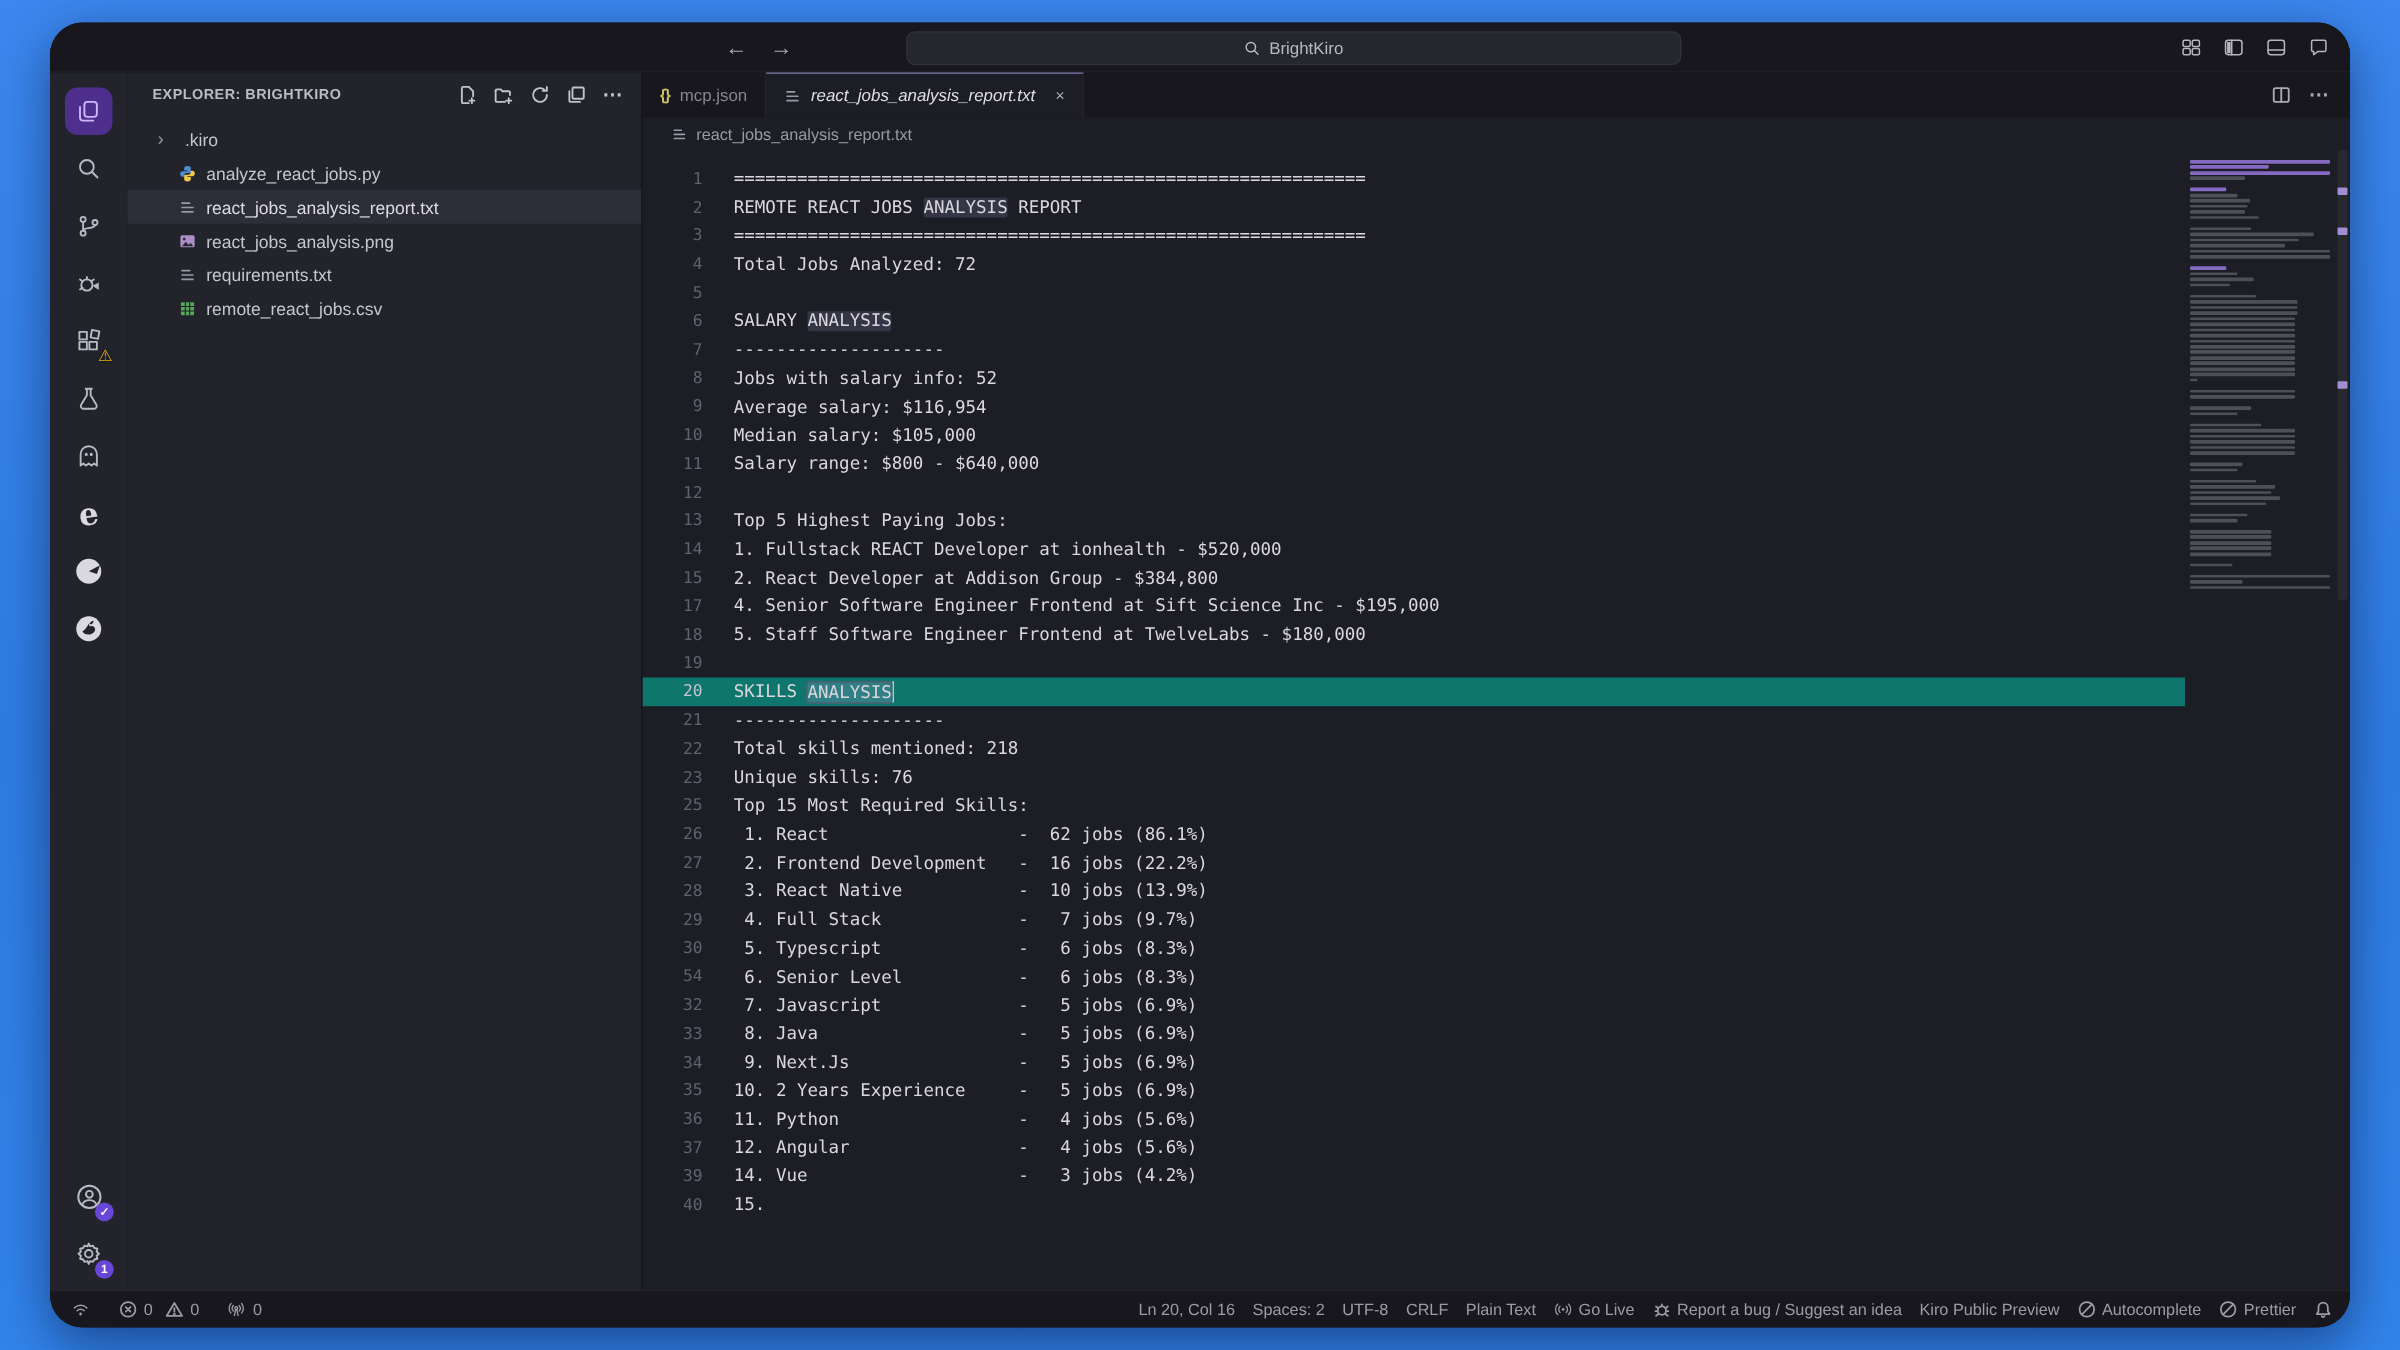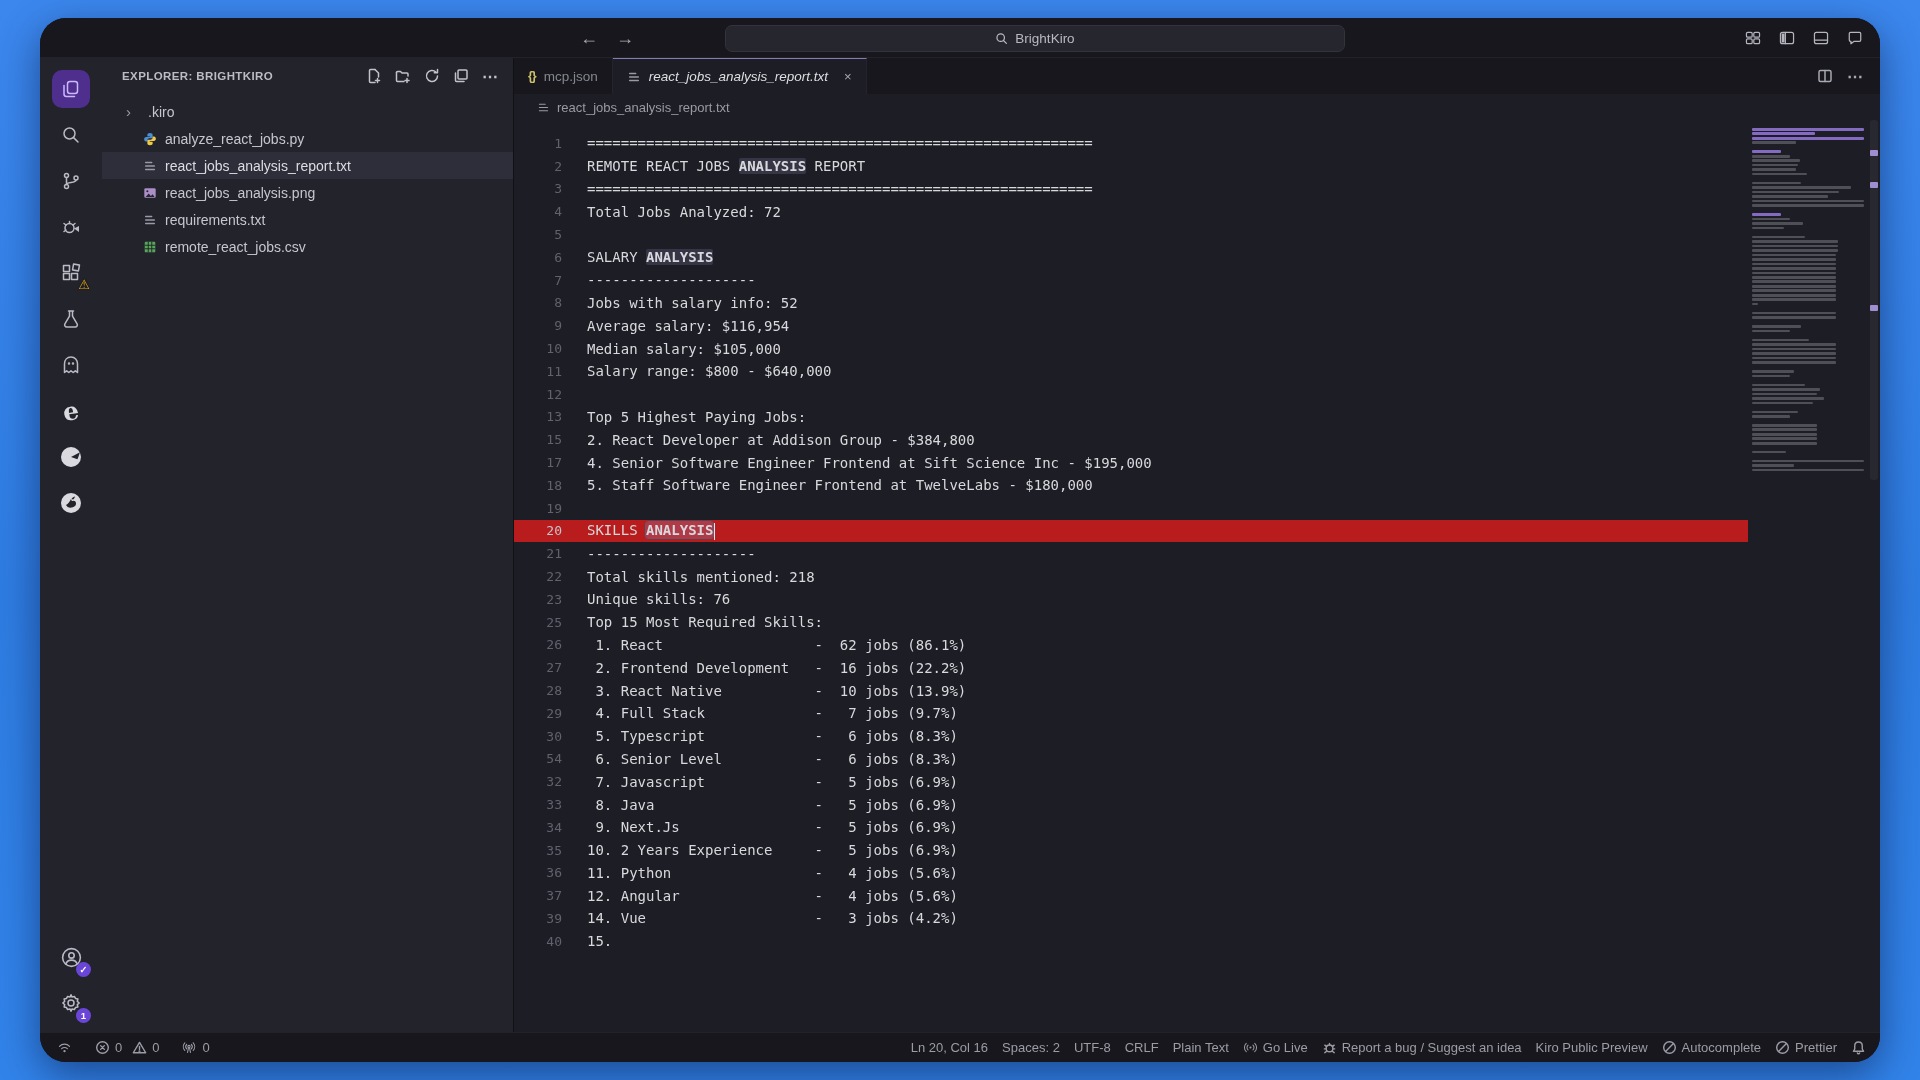--- a/index.html
+++ b/index.html
@@ -59,25 +59,25 @@
   .json-ic { color:#cdc06a; font-weight:bold; font-size:12.5px; letter-spacing:-1px; }
   .tab-actions { margin-left:auto; display:flex; align-items:center; gap:14px; padding-right:16px; color:#a9a9b2; }
 
   .breadcrumb { height:26px; flex:0 0 26px; display:flex; align-items:center; gap:7px; padding-left:23px;
     color:#9a9aa3; font-size:13px; background:#1d1d25; }
 
   
   .editor { flex:1; position:relative; overflow:hidden; font-family:"DejaVu Sans Mono", monospace; }
   .code-scroll { position:absolute; inset:0 140px 0 0; padding-top:12px; }
   .line { display:flex; height:22.8px; align-items:center; width:calc(100% + 140px); }
-  .line.current { background:#b91c1c; }
+  .line.current { background:#0f766e; }
   .ln { width:48px; flex:0 0 48px; text-align:right; color:#62626e; font-size:13px; user-select:none; }
   .line.current .ln { color:#c4c4ce; }
   .code { margin-left:25px; white-space:pre; color:#d8d8dd; font-size:14px; }
-  .match { background:rgba(140,140,190,.22); border-radius:2px;font-weight:bold; }
+  .match { background:rgba(140,140,190,.22); border-radius:2px; }
   .match.cur { background:rgba(150,150,200,.26); outline:1px solid #5c5c74; }
   .cursor { display:inline-block; width:1.5px; height:17px; background:#e8e8ee; vertical-align:middle; margin-left:.5px; }
 
   
   .minimap { position:absolute; top:0; right:12px; width:120px; bottom:0; background:#1d1d25; padding-top:8px; }
   .mm-row { height:2.6px; margin:0 2px 1.9px 4px; border-radius:1px; background:rgba(195,195,210,.30); }
   .mm-row.purple { background:rgba(150,120,220,.85); }
   .mm-row.blank { background:transparent; }
   .overview-ruler { position:absolute; top:0; right:0; width:12px; bottom:0; background:#1d1d25; }
   .ruler-thumb { position:absolute; top:0; right:2px; width:8px; height:360px; background:rgba(255,255,255,.05); border-radius:3px; }
@@ -373,20 +373,24 @@
             </div>
             <div class="line">
               <span class="ln">12</span>
               <span class="code"></span>
             </div>
             <div class="line">
               <span class="ln">13</span>
               <span class="code">Top 5 Highest Paying Jobs:</span>
             </div>
             <div class="line">
+              <span class="ln">14</span>
+              <span class="code">1. Fullstack REACT Developer at ionhealth - $520,000</span>
+            </div>
+            <div class="line">
               <span class="ln">15</span>
               <span class="code">2. React Developer at Addison Group - $384,800</span>
             </div>
             <div class="line">
               <span class="ln">17</span>
               <span class="code">4. Senior Software Engineer Frontend at Sift Science Inc - $195,000</span>
             </div>
             <div class="line">
               <span class="ln">18</span>
               <span class="code">5. Staff Software Engineer Frontend at TwelveLabs - $180,000</span>

